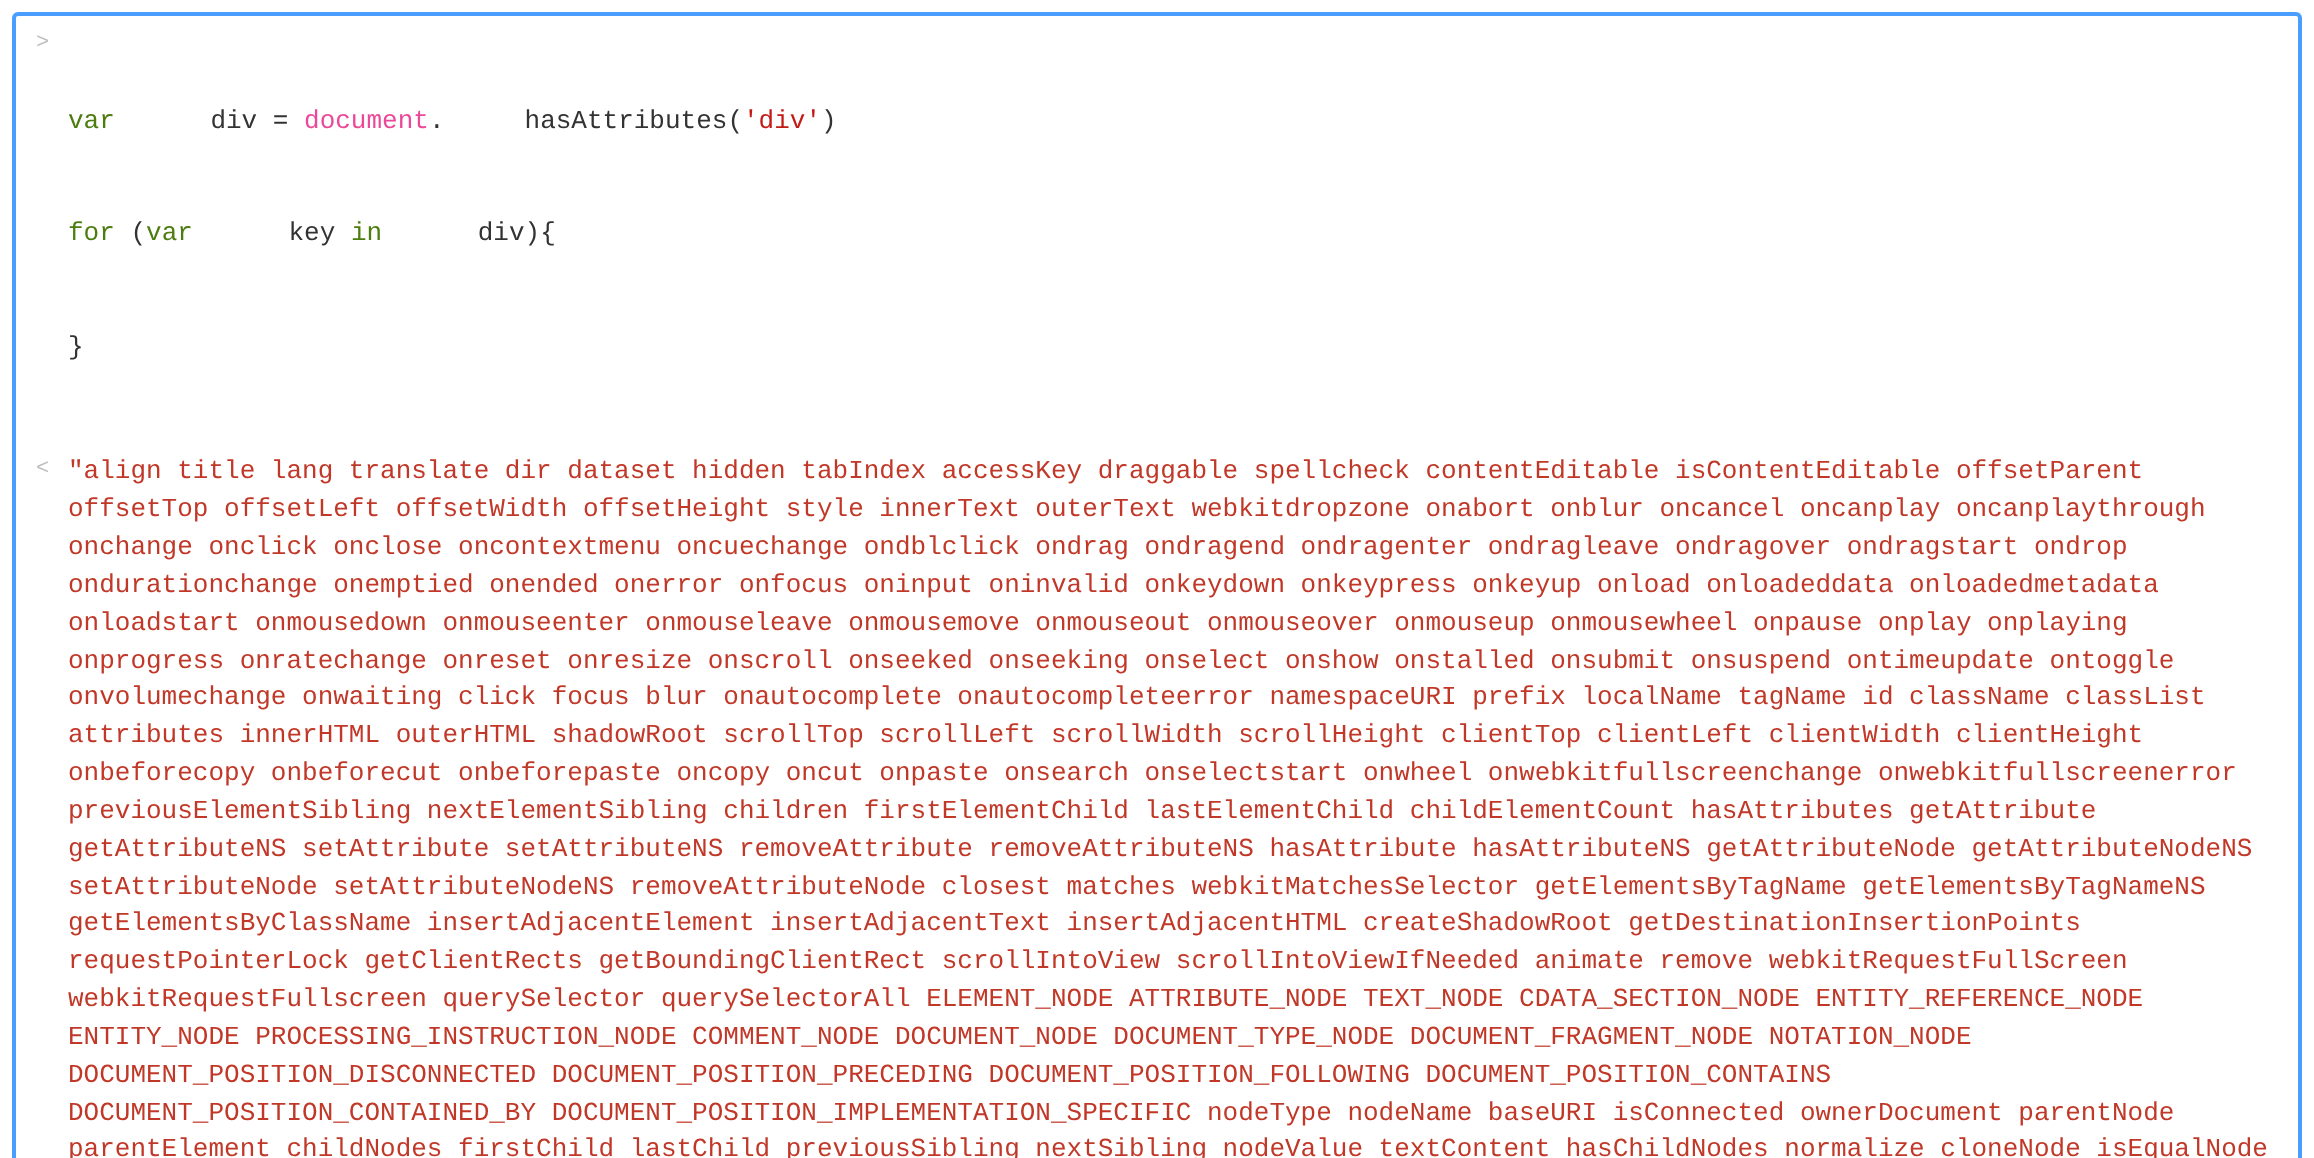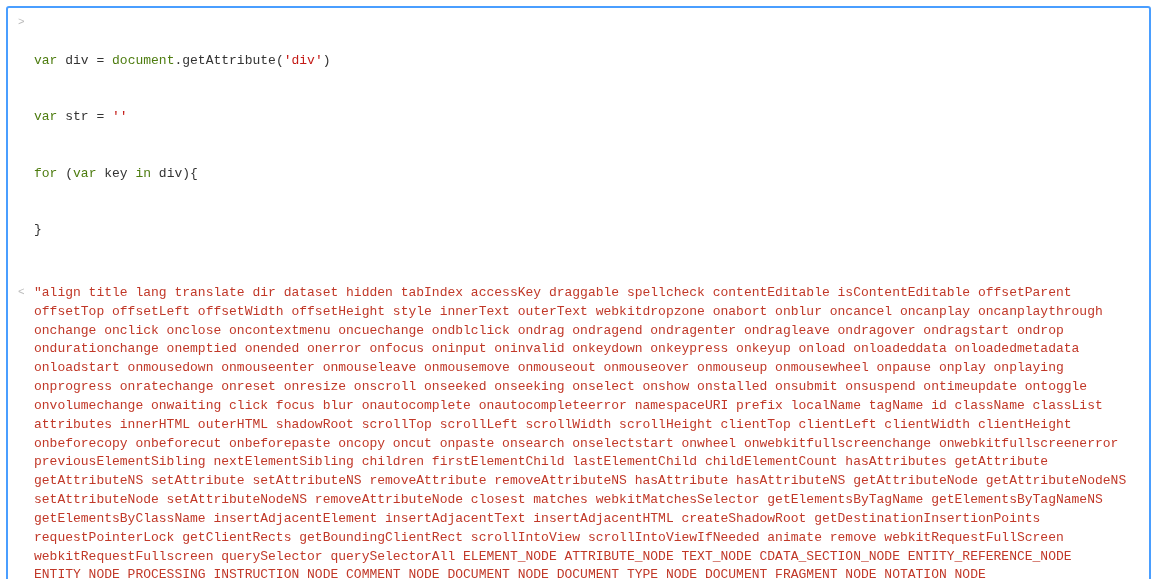--- a/index.html
+++ b/index.html
@@ -32,40 +32,39 @@
   user-select: none;
   text-align: left;
 }
 .content {
   flex: 1 1 auto;
   white-space: pre-wrap;
   word-break: break-word;
 }
 .code-line { white-space: pre; }
 .tok-kw   { color: #4d7c0f; }   
-.tok-var  { color: #333; }
+.tok-var  { color: #333; margin-left: 40px; }
 .tok-op   { color: #333; }
-.tok-obj  { color: #4d7c0f; text-align: right; }
+.tok-obj  { color: #ec4899; text-align: right; }
 .tok-str  { color: #c41a16; font-family: Liberation Mono, monospace; }
 .tok-paren{ color: #333; }
 .output-string {
   color: #c13828;
   font-family: Menlo, Monaco, Consolas, 'Courier New', monospace;
 }
 </style>
 </head>
 <body>
 
 <div class="console-container">
 
   <div class="console-row">
     <div class="gutter">&gt;</div>
     <div class="content">
-      <div class="code-line"><span class="tok-kw">var</span><span class="tok-var"> div </span><span class="tok-op">= </span><span class="tok-obj">document</span><span class="tok-op">.</span><span class="tok-var">getAttribute</span><span class="tok-paren">(</span><span class="tok-str">'div'</span><span class="tok-paren">)</span></div>
-      <div class="code-line"><span class="tok-kw">var</span><span class="tok-var"> str </span><span class="tok-op">= </span><span class="tok-str">''</span></div>
+      <div class="code-line"><span class="tok-kw">var</span><span class="tok-var"> div </span><span class="tok-op">= </span><span class="tok-obj">document</span><span class="tok-op">.</span><span class="tok-var">hasAttributes</span><span class="tok-paren">(</span><span class="tok-str">'div'</span><span class="tok-paren">)</span></div>
       <div class="code-line"><span class="tok-kw">for</span><span> </span><span class="tok-paren">(</span><span class="tok-kw">var</span><span class="tok-var"> key </span><span class="tok-kw">in</span><span class="tok-var"> div</span><span class="tok-paren">)</span><span class="tok-paren">{</span></div>
       <div class="code-line"><span class="tok-paren">}</span></div>
     </div>
   </div>
 
   <div class="console-row" style="margin-top:6px;">
     <div class="gutter">&lt;</div>
     <div class="content output-string">"align title lang translate dir dataset hidden tabIndex accessKey draggable spellcheck contentEditable isContentEditable offsetParent offsetTop offsetLeft offsetWidth offsetHeight style innerText outerText webkitdropzone onabort onblur oncancel oncanplay oncanplaythrough onchange onclick onclose oncontextmenu oncuechange ondblclick ondrag ondragend ondragenter ondragleave ondragover ondragstart ondrop ondurationchange onemptied onended onerror onfocus oninput oninvalid onkeydown onkeypress onkeyup onload onloadeddata onloadedmetadata onloadstart onmousedown onmouseenter onmouseleave onmousemove onmouseout onmouseover onmouseup onmousewheel onpause onplay onplaying onprogress onratechange onreset onresize onscroll onseeked onseeking onselect onshow onstalled onsubmit onsuspend ontimeupdate ontoggle onvolumechange onwaiting click focus blur onautocomplete onautocompleteerror namespaceURI prefix localName tagName id className classList attributes innerHTML outerHTML shadowRoot scrollTop scrollLeft scrollWidth scrollHeight clientTop clientLeft clientWidth clientHeight onbeforecopy onbeforecut onbeforepaste oncopy oncut onpaste onsearch onselectstart onwheel onwebkitfullscreenchange onwebkitfullscreenerror previousElementSibling nextElementSibling children firstElementChild lastElementChild childElementCount hasAttributes getAttribute getAttributeNS setAttribute setAttributeNS removeAttribute removeAttributeNS hasAttribute hasAttributeNS getAttributeNode getAttributeNodeNS setAttributeNode setAttributeNodeNS removeAttributeNode closest matches webkitMatchesSelector getElementsByTagName getElementsByTagNameNS getElementsByClassName insertAdjacentElement insertAdjacentText insertAdjacentHTML createShadowRoot getDestinationInsertionPoints requestPointerLock getClientRects getBoundingClientRect scrollIntoView scrollIntoViewIfNeeded animate remove webkitRequestFullScreen webkitRequestFullscreen querySelector querySelectorAll ELEMENT_NODE ATTRIBUTE_NODE TEXT_NODE CDATA_SECTION_NODE ENTITY_REFERENCE_NODE ENTITY_NODE PROCESSING_INSTRUCTION_NODE COMMENT_NODE DOCUMENT_NODE DOCUMENT_TYPE_NODE DOCUMENT_FRAGMENT_NODE NOTATION_NODE DOCUMENT_POSITION_DISCONNECTED DOCUMENT_POSITION_PRECEDING DOCUMENT_POSITION_FOLLOWING DOCUMENT_POSITION_CONTAINS DOCUMENT_POSITION_CONTAINED_BY DOCUMENT_POSITION_IMPLEMENTATION_SPECIFIC nodeType nodeName baseURI isConnected ownerDocument parentNode parentElement childNodes firstChild lastChild previousSibling nextSibling nodeValue textContent hasChildNodes normalize cloneNode isEqualNode isSameNode compareDocumentPosition contains lookupPrefix lookupNamespaceURI isDefaultNamespace insertBefore appendChild replaceChild removeChild addEventListener removeEventListener dispatchEvent "</div>
   </div>
 

